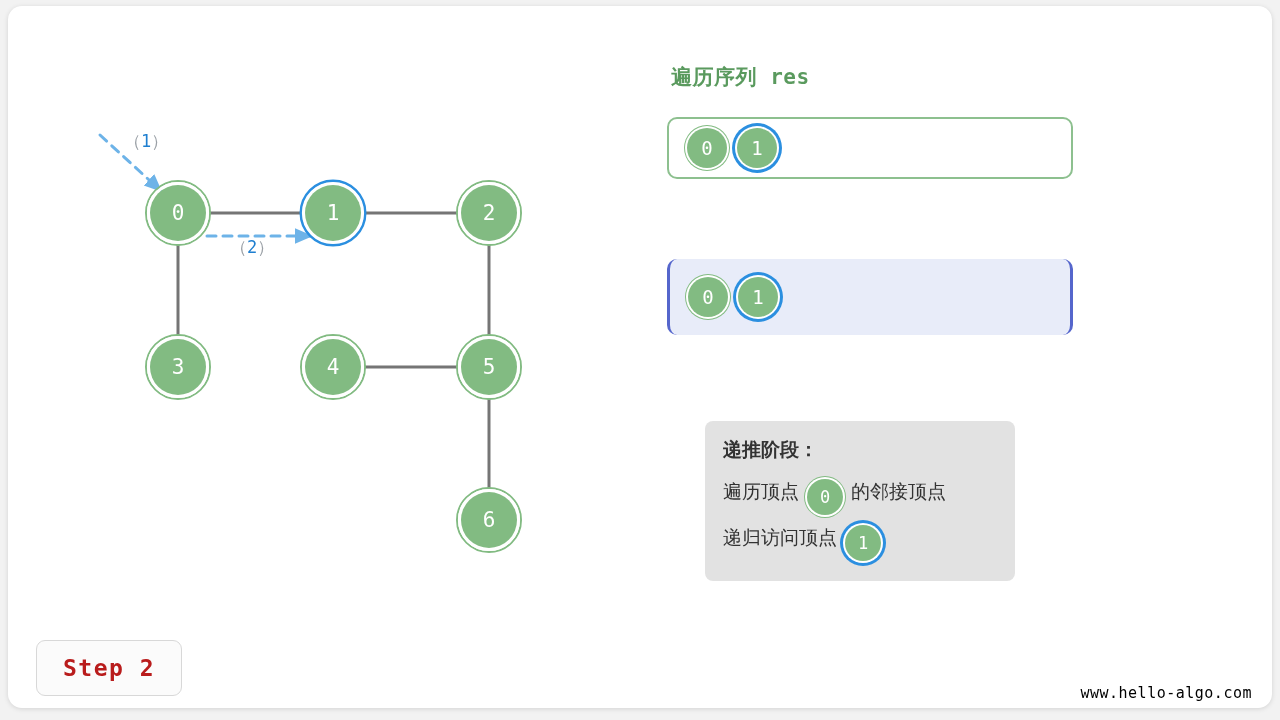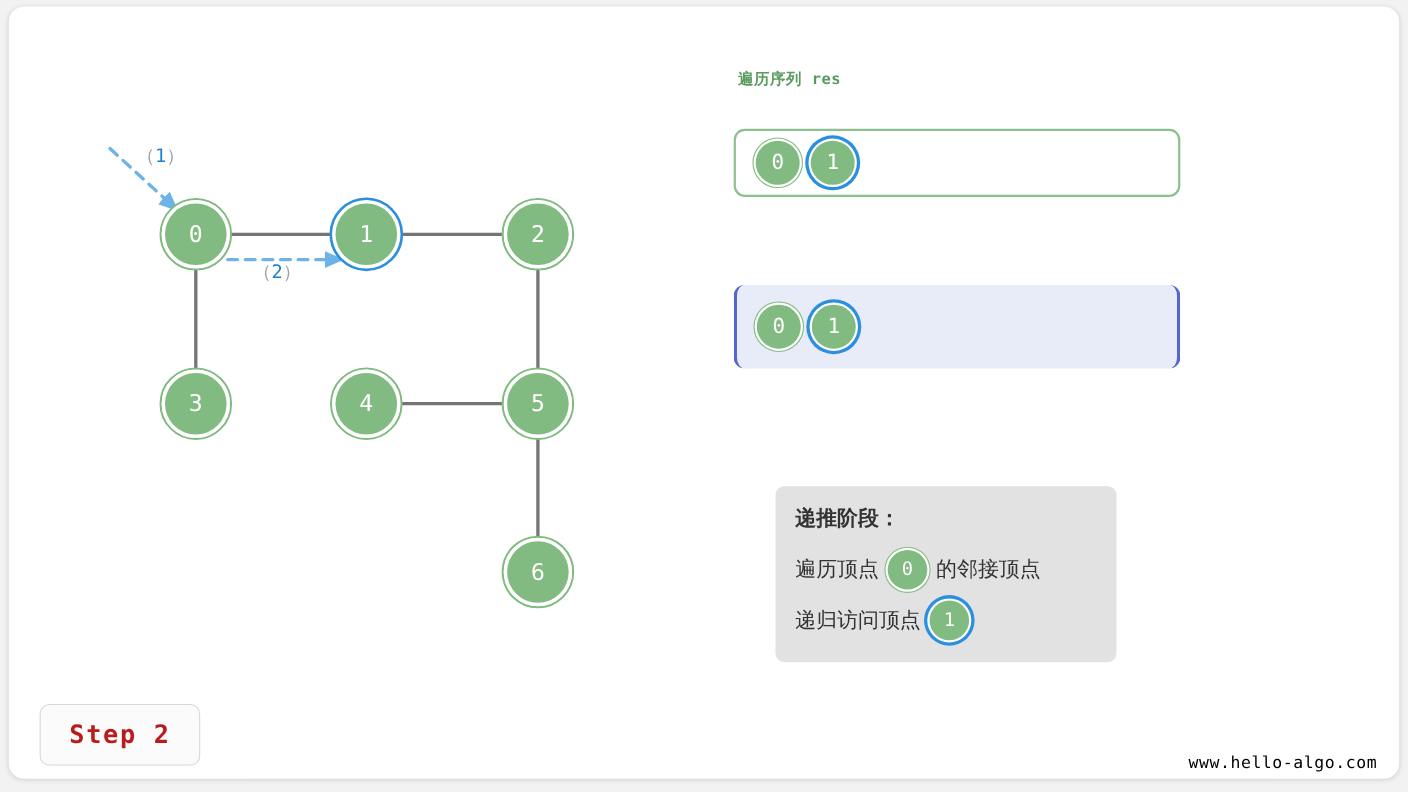--- a/index.html
+++ b/index.html
@@ -38,21 +38,21 @@
     top: 0;
     width: 640px;
     height: 720px;
   }
 
   
   .panel-title {
     position: absolute;
     font-family: "DejaVu Sans Mono", "Liberation Mono", monospace;
     font-weight: bold;
-    font-size: 14px;
+    font-size: 21px;
     letter-spacing: 0.5px;
     white-space: nowrap;
   }
   #res-title  { left: 671px; top: 63px;  color: #5a9a5e; }
   #vis-title  { left: 671px; top: 207px; color: #2a35c8; }
 
   .box {
     position: absolute;
     box-sizing: border-box;
     display: flex;
@@ -107,38 +107,37 @@
     width: 36px;
     height: 36px;
     flex: 0 0 36px;
     font-size: 17px;
   }
 
   
   #info-box {
     position: absolute;
     left: 705px;
-    top: 442px;
+    top: 421px;
     width: 310px;
     height: 160px;
     background: #e2e2e2;
     border-radius: 8px;
     box-sizing: border-box;
     padding: 16px 0 0 18px;
   }
   #info-title {
     font-size: 19px;
     font-weight: bold;
     color: #333333;
     margin-bottom: 16px;
     font-family: "DejaVu Sans", sans-serif;
   }
   .info-line {
     display: flex;
-    align-items: center;
     gap: 8px;
     font-size: 19px;
     color: #333333;
     margin-bottom: 10px;
     font-family: "DejaVu Sans", sans-serif;
   }
 
   
   #step-badge {
     position: absolute;

